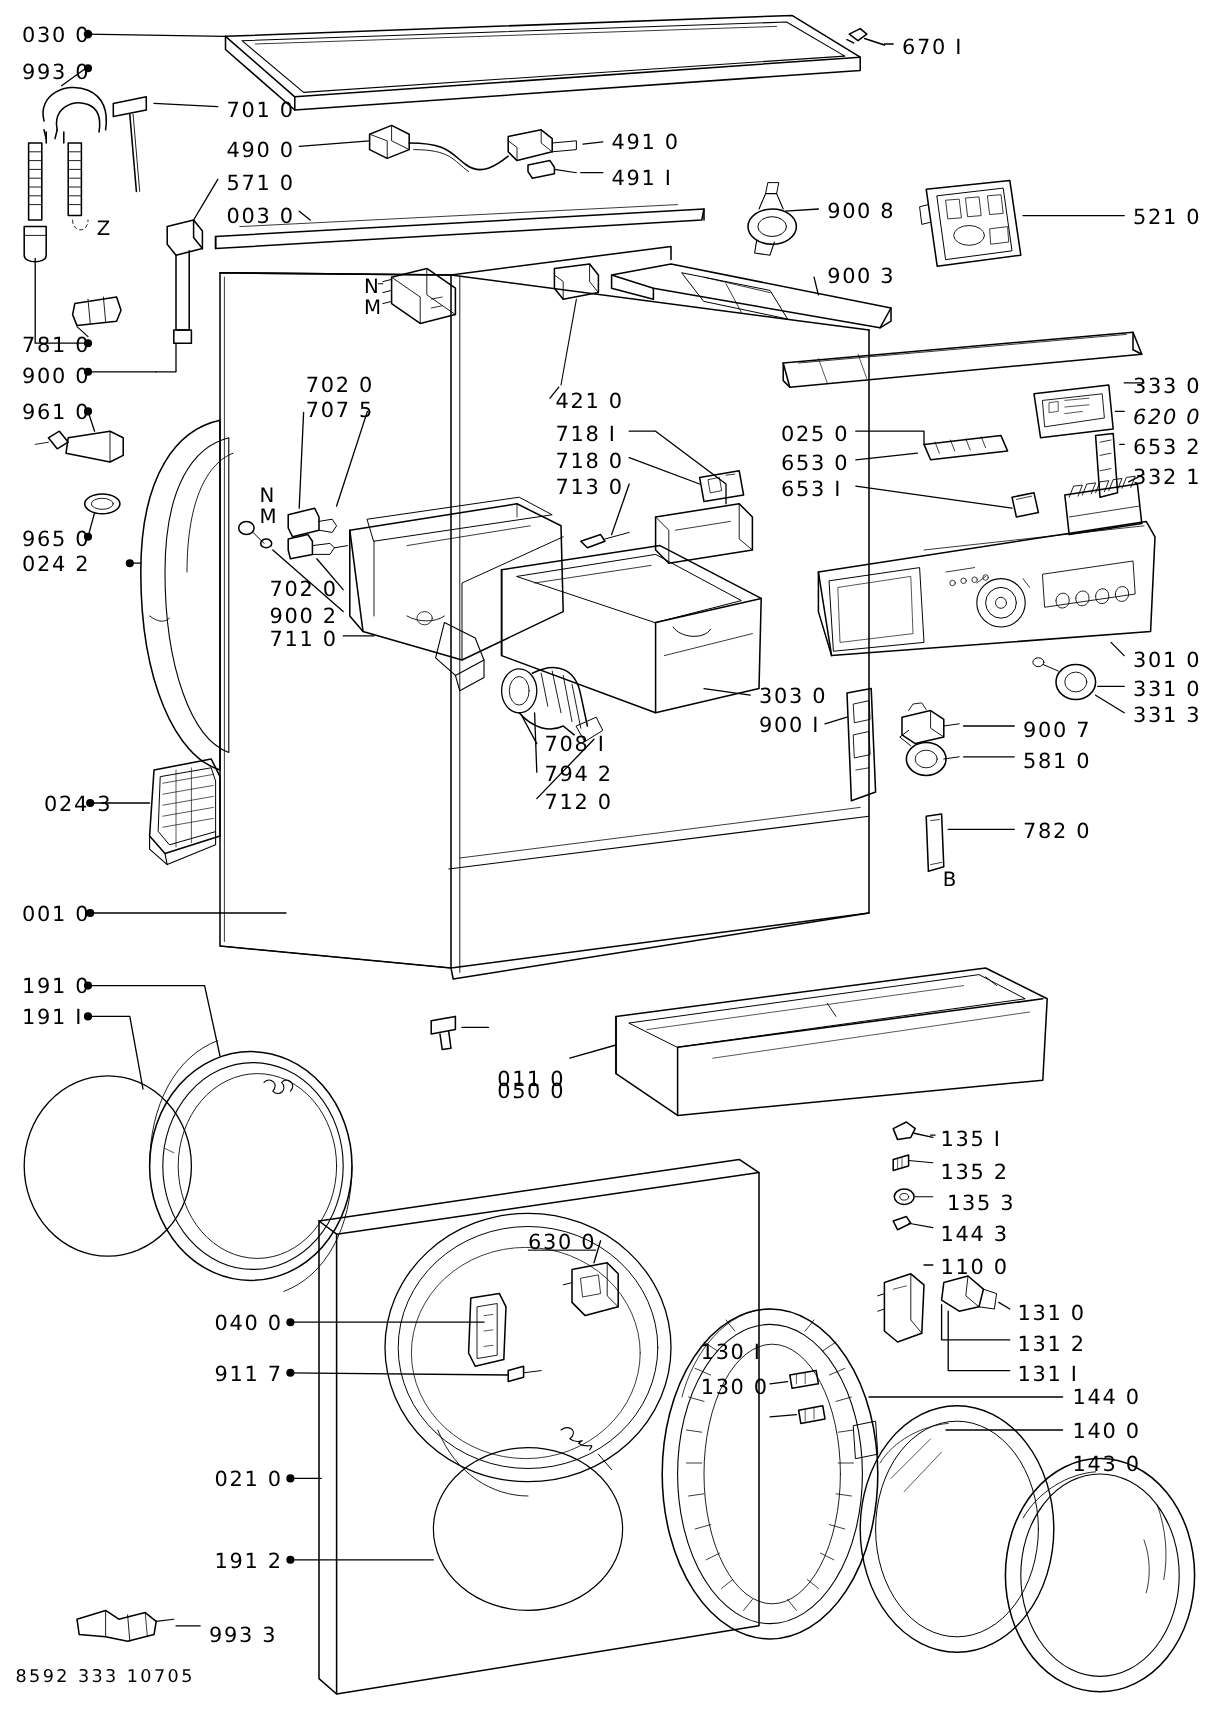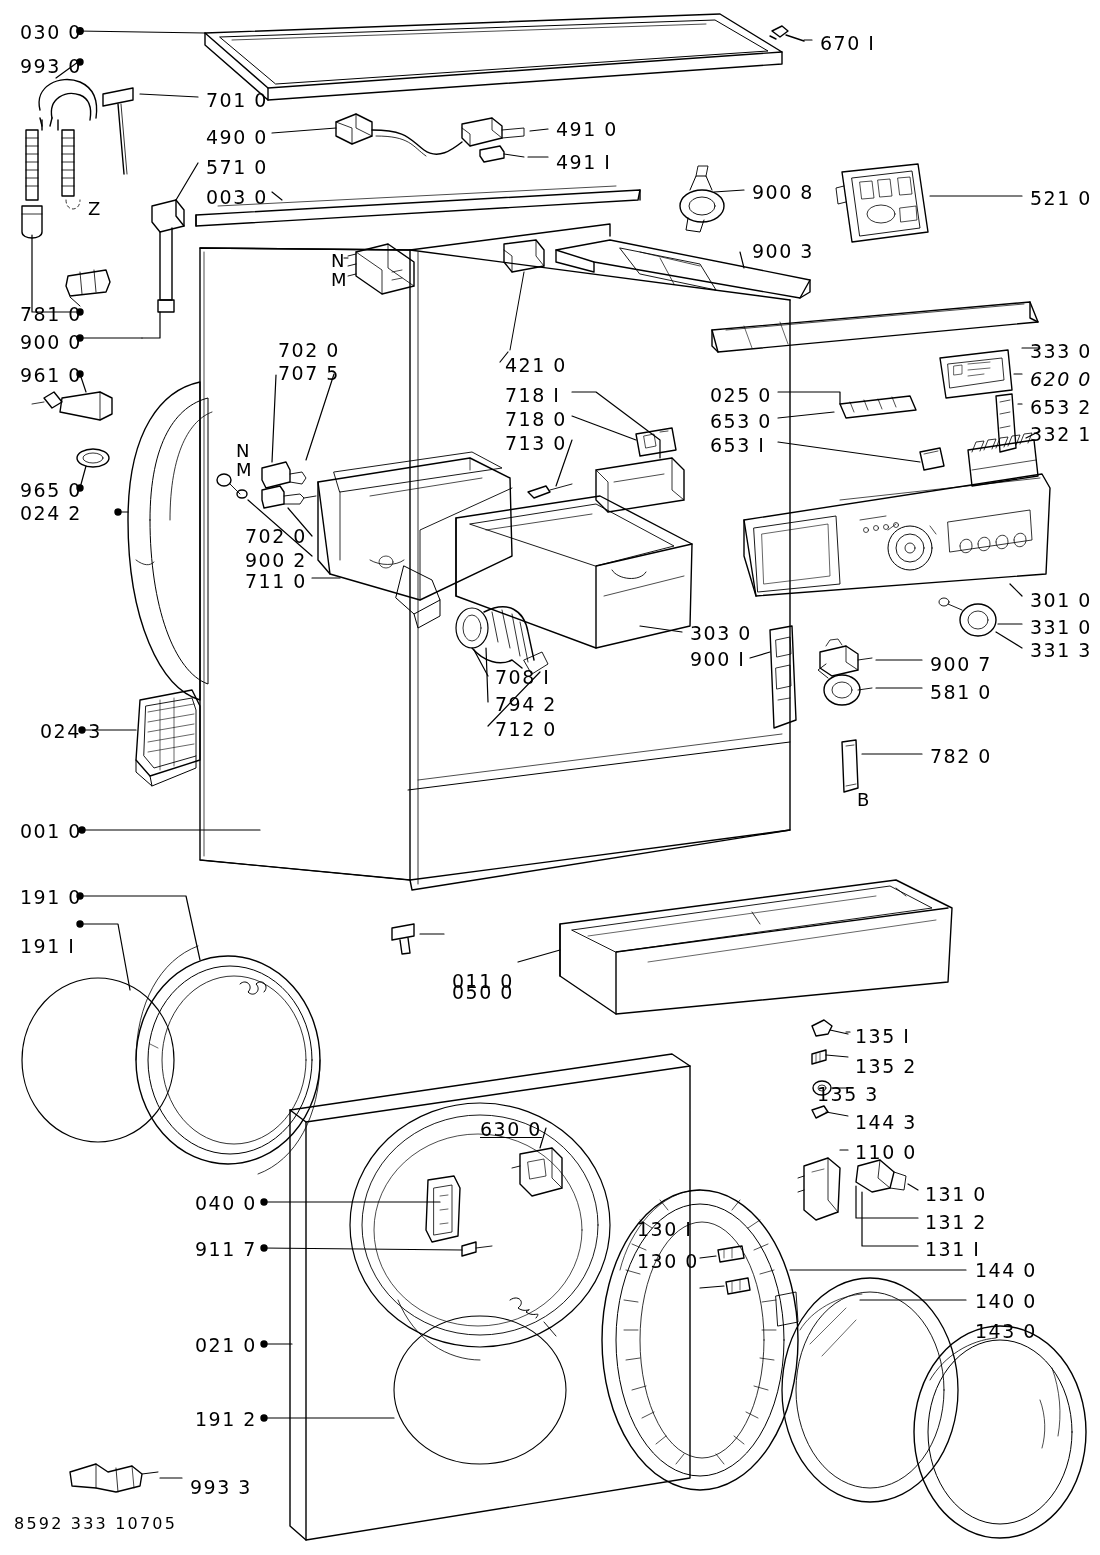--- a/index.html
+++ b/index.html
@@ -659,26 +659,26 @@
   <div class="lbl" style="left:690px;top:650px;">900  I</div>
   <div class="lbl" style="left:930px;top:655px;">900  7</div>
   <div class="lbl" style="left:495px;top:668px;">708  I</div>
   <div class="lbl" style="left:930px;top:683px;">581  0</div>
   <div class="lbl" style="left:495px;top:695px;">794  2</div>
   <div class="lbl" style="left:495px;top:720px;">712  0</div>
   <div class="lbl" style="left:20px;top:722px;margin-left:20px;">024  3</div>
   <div class="lbl" style="left:930px;top:747px;">782  0</div>
   <div class="lbl" style="left:20px;top:822px;">001  0</div>
   <div class="lbl" style="left:20px;top:888px;">191  0</div>
-  <div class="lbl" style="left:20px;top:937px;text-align:right;">191  I</div>
+  <div class="lbl" style="left:20px;top:916px;text-align:right;">191  I</div>
   <div class="lbl" style="left:452px;top:928px;margin-top:44px;">011  0</div>
   <div class="lbl" style="left:452px;top:957px;margin-top:26px;">050  0</div>
   <div class="lbl" style="left:855px;top:1027px;">135  I</div>
   <div class="lbl" style="left:855px;top:1057px;">135  2</div>
-  <div class="lbl" style="left:817px;top:1085px;">135  3</div>
+  <div class="lbl" style="left:861px;top:1085px;">135  3</div>
   <div class="lbl" style="left:855px;top:1113px;">144  3</div>
   <div class="lbl" style="left:855px;top:1143px;">110  0</div>
   <div class="lbl" style="left:480px;top:1120px;text-decoration:underline;">630  0</div>
   <div class="lbl" style="left:925px;top:1185px;">131  0</div>
   <div class="lbl" style="left:195px;top:1194px;">040  0</div>
   <div class="lbl" style="left:925px;top:1213px;">131  2</div>
   <div class="lbl" style="left:925px;top:1240px;">131  I</div>
   <div class="lbl" style="left:195px;top:1240px;">911  7</div>
   <div class="lbl" style="left:637px;top:1252px;">130  0</div>
   <div class="lbl" style="left:975px;top:1261px;">144  0</div>

